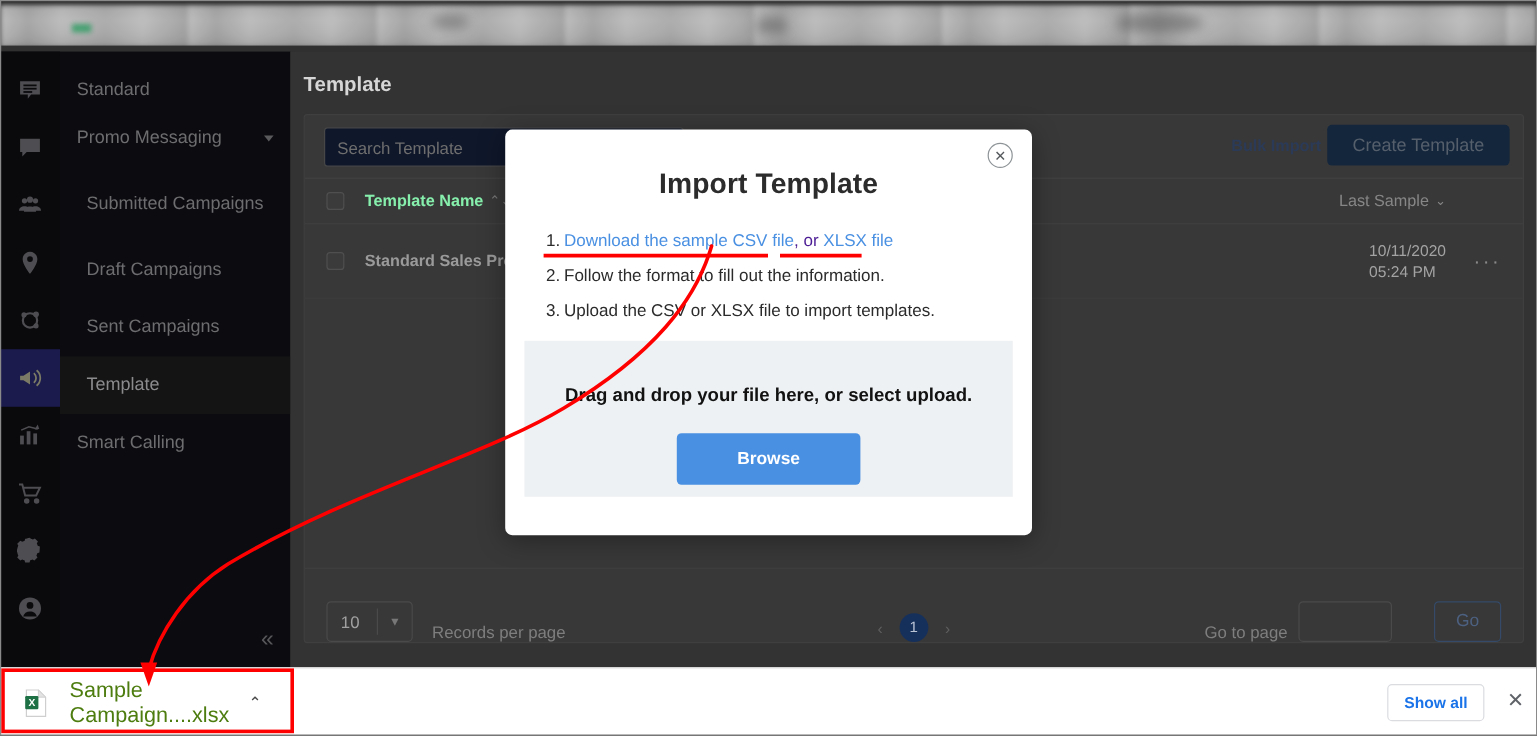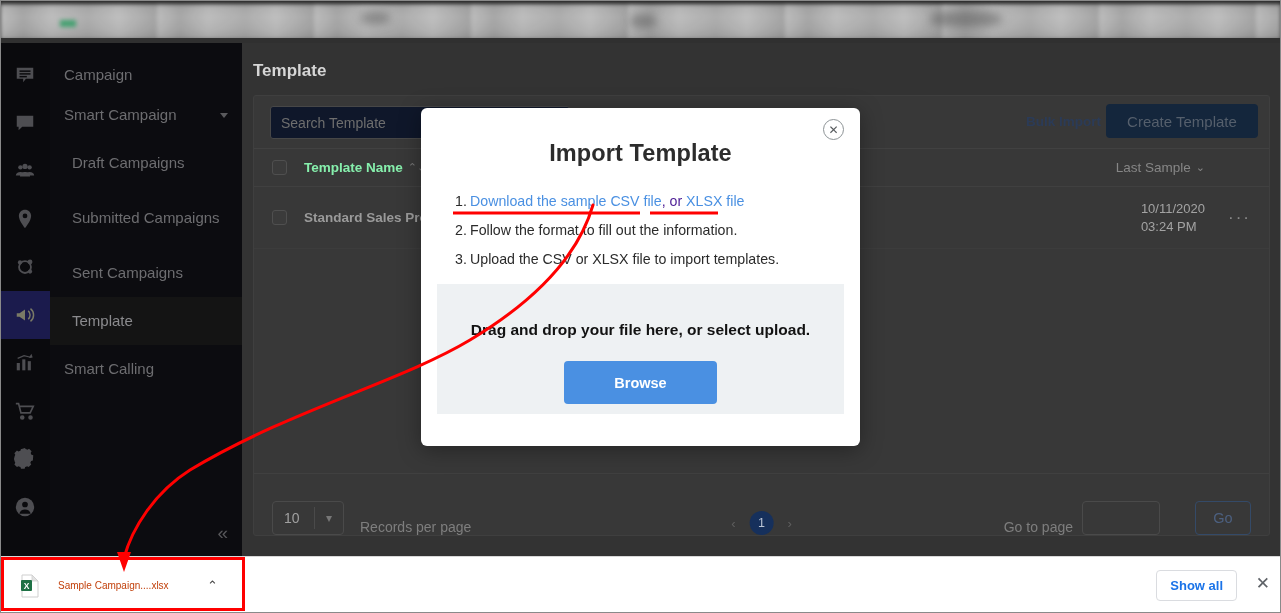--- a/index.html
+++ b/index.html
@@ -234,21 +234,21 @@
   .shelf {
     position: absolute; left: 0; top: 556px; width: 1281px; height: 57px;
     background: #ffffff; border-top: 1px solid #d8d8d8;
     z-index: 50;
   }
   .dl-item {
     position: absolute; left: 6px; top: 7px; width: 234px; height: 43px;
     display: flex; align-items: center;
   }
   .xls-icon { margin-left: 14px; width: 20px; height: 24px; position: relative; }
-  .dl-name { margin-left: 18px; color: #c2410c; font-size: 10px; }
+  .dl-name { margin-left: 18px; color: #4d7c0f; font-size: 18px; }
   .dl-chevron { position: absolute; right: 22px; color: #4a4a4a; font-size: 13px; }
   .shelf-showall {
     position: absolute; right: 44px; top: 13px; height: 31px; padding: 0 13px;
     border: 1px solid #dadce0; border-radius: 4px;
     color: #1a73e8; font-size: 13px; font-weight: 700;
     display: flex; align-items: center;
   }
   .shelf-close {
     position: absolute; right: 11px; top: 18px;
     color: #5f6368; font-size: 17px; line-height: 1;
@@ -353,31 +353,31 @@
           <svg viewBox="0 0 24 24" fill="currentColor">
               <circle cx="12" cy="12" r="10"></circle>
               <circle cx="12" cy="9.3" r="3.1" fill="#0a0a0d"></circle>
               <path d="M5.8 19.4c.6-3 3.1-4.6 6.2-4.6s5.6 1.6 6.2 4.6z" fill="#0a0a0d"></path>
             </svg>
         </div>
       </div>
 
       <div class="nav-list">
         <div class="nav-item" style="height:48px;top:8px">
-          <span class="label">Campaign</span>
+          <span class="label">Standard</span>
         </div>
         <div class="nav-item" style="height:48px">
-          <span class="label">Smart Campaign</span>
+          <span class="label">Promo Messaging</span>
           <span class="caret-down"></span>
+        </div>
+        <div class="nav-item sub" style="height:62px">
+          <span class="label">Submitted Campaigns</span>
         </div>
         <div class="nav-item sub" style="height:48px">
           <span class="label">Draft Campaigns</span>
-        </div>
-        <div class="nav-item sub" style="height:62px">
-          <span class="label">Submitted Campaigns</span>
         </div>
         <div class="nav-item sub" style="height:48px">
           <span class="label">Sent Campaigns</span>
         </div>
         <div class="nav-item sub active" style="height:48px">
           <span class="label">Template</span>
         </div>
         <div class="nav-item" style="height:48px">
           <span class="label">Smart Calling</span>
         </div>
@@ -405,21 +405,21 @@
             <span>Last Sample</span>
             <span class="chev">⌄</span>
           </div>
         </div>
 
         <div class="table-row">
           <div style="margin-left:18px" class="cb"></div>
           <span class="row-name">Standard Sales Promo</span>
           <div class="row-date">
             <div>10/11/2020</div>
-            <div>03:24 PM</div>
+            <div>05:24 PM</div>
           </div>
           <div class="row-more">···</div>
         </div>
 
         <div class="pager">
           <div class="per-page-select">
             <span class="val">10</span>
             <span class="sep"></span>
             <span class="dd">▾</span>
           </div>

